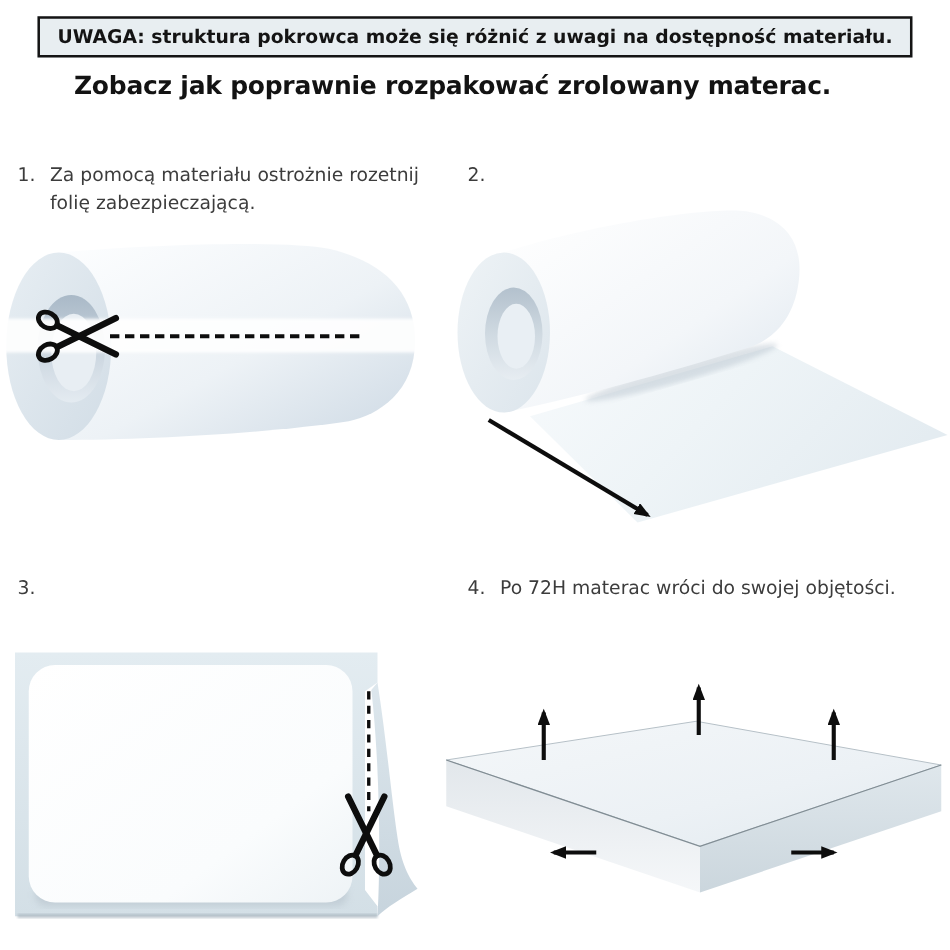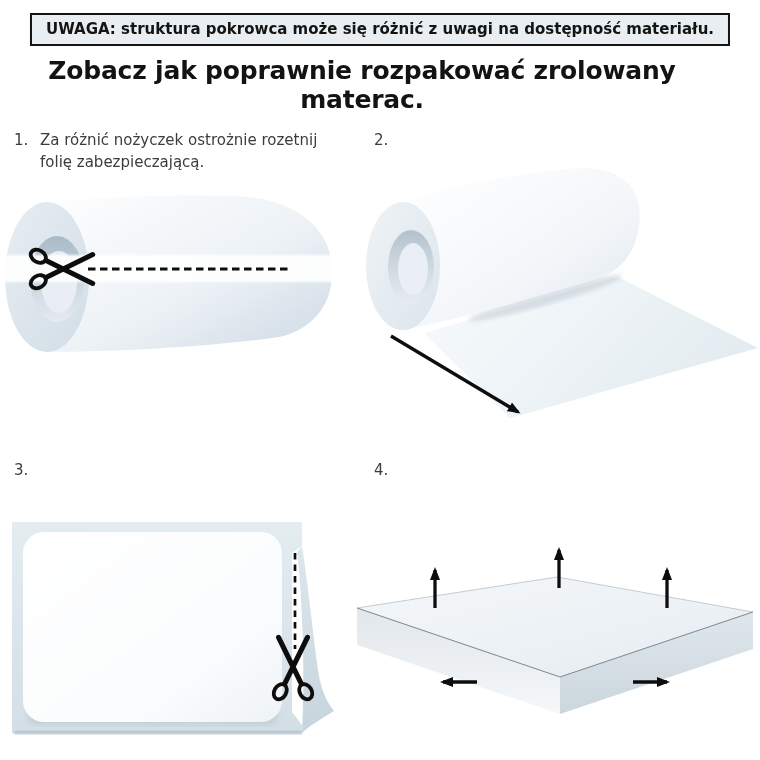--- a/index.html
+++ b/index.html
@@ -8,21 +8,21 @@
     font-family:"DejaVu Sans","Liberation Sans",sans-serif;color:#3c3c3c;
   }
   .notice{
     position:absolute;top:13px;left:50%;transform:translateX(-50%);
     background:#e8eef1;border:2px solid #141414;color:#141414;
     font-size:15px;font-weight:bold;white-space:nowrap;
     padding:5px 14px;line-height:1.25;
   }
   .heading{
     position:absolute;top:56px;left:0;width:724px;margin:0;
-    text-align:center;font-size:25px;font-weight:700;color:#131313;
+    text-align:center;font-size:20px;font-weight:700;color:#131313;
     letter-spacing:-0.2px;
   }
   .step{position:absolute;display:flex;font-size:15px;line-height:22px;color:#3c3c3c;}
   .step .num{width:26px;flex:none;}
   .step-1{left:14px;top:129px;width:334px;}
   .step-1 .txt{width:308px;}
   .step-2{left:374px;top:129px;width:386px;}
   .step-3{left:14px;top:459px;width:334px;}
   .step-4{left:374px;top:459px;width:386px;}
   .illus{position:absolute;display:block;}
@@ -37,30 +37,31 @@
 <div class="page">
 
   <div class="notice" style="background: rgb(232, 238, 241); border-color: rgb(20, 20, 20);">
     <span>UWAGA: struktura pokrowca może się różnić z uwagi na dostępność materiału.</span>
   </div>
 
   <h1 class="heading">Zobacz jak poprawnie rozpakować zrolowany materac.</h1>
 
   <div class="step step-1">
     <span class="num">1.</span>
-    <span class="txt">Za różnić nożyczek ostrożnie rozetnij folię zabezpieczającą.</span>
+    <span class="txt">Za pomocą materiału ostrożnie rozetnij folię zabezpieczającą.</span>
   </div>
   <div class="step step-2">
     <span class="num">2.</span>
   </div>
   <div class="step step-3">
     <span class="num">3.</span>
   </div>
   <div class="step step-4">
     <span class="num">4.</span>
+    <span class="txt">Po 72H materac wróci do swojej objętości.</span>
   </div>
 
   <svg id="il1" class="illus" width="340" height="185" viewBox="0 0 340 185">
     <defs>
       <linearGradient id="g1body" x1="0" y1="0" x2="1" y2="1">
         <stop offset="0" stop-color="#fdfeff"></stop>
           <stop offset="0.55" stop-color="#edf2f6"></stop>
           <stop offset="1" stop-color="#cdd9e4"></stop>
       </linearGradient>
       <linearGradient id="g1face" x1="0" y1="0" x2="1" y2="1">

